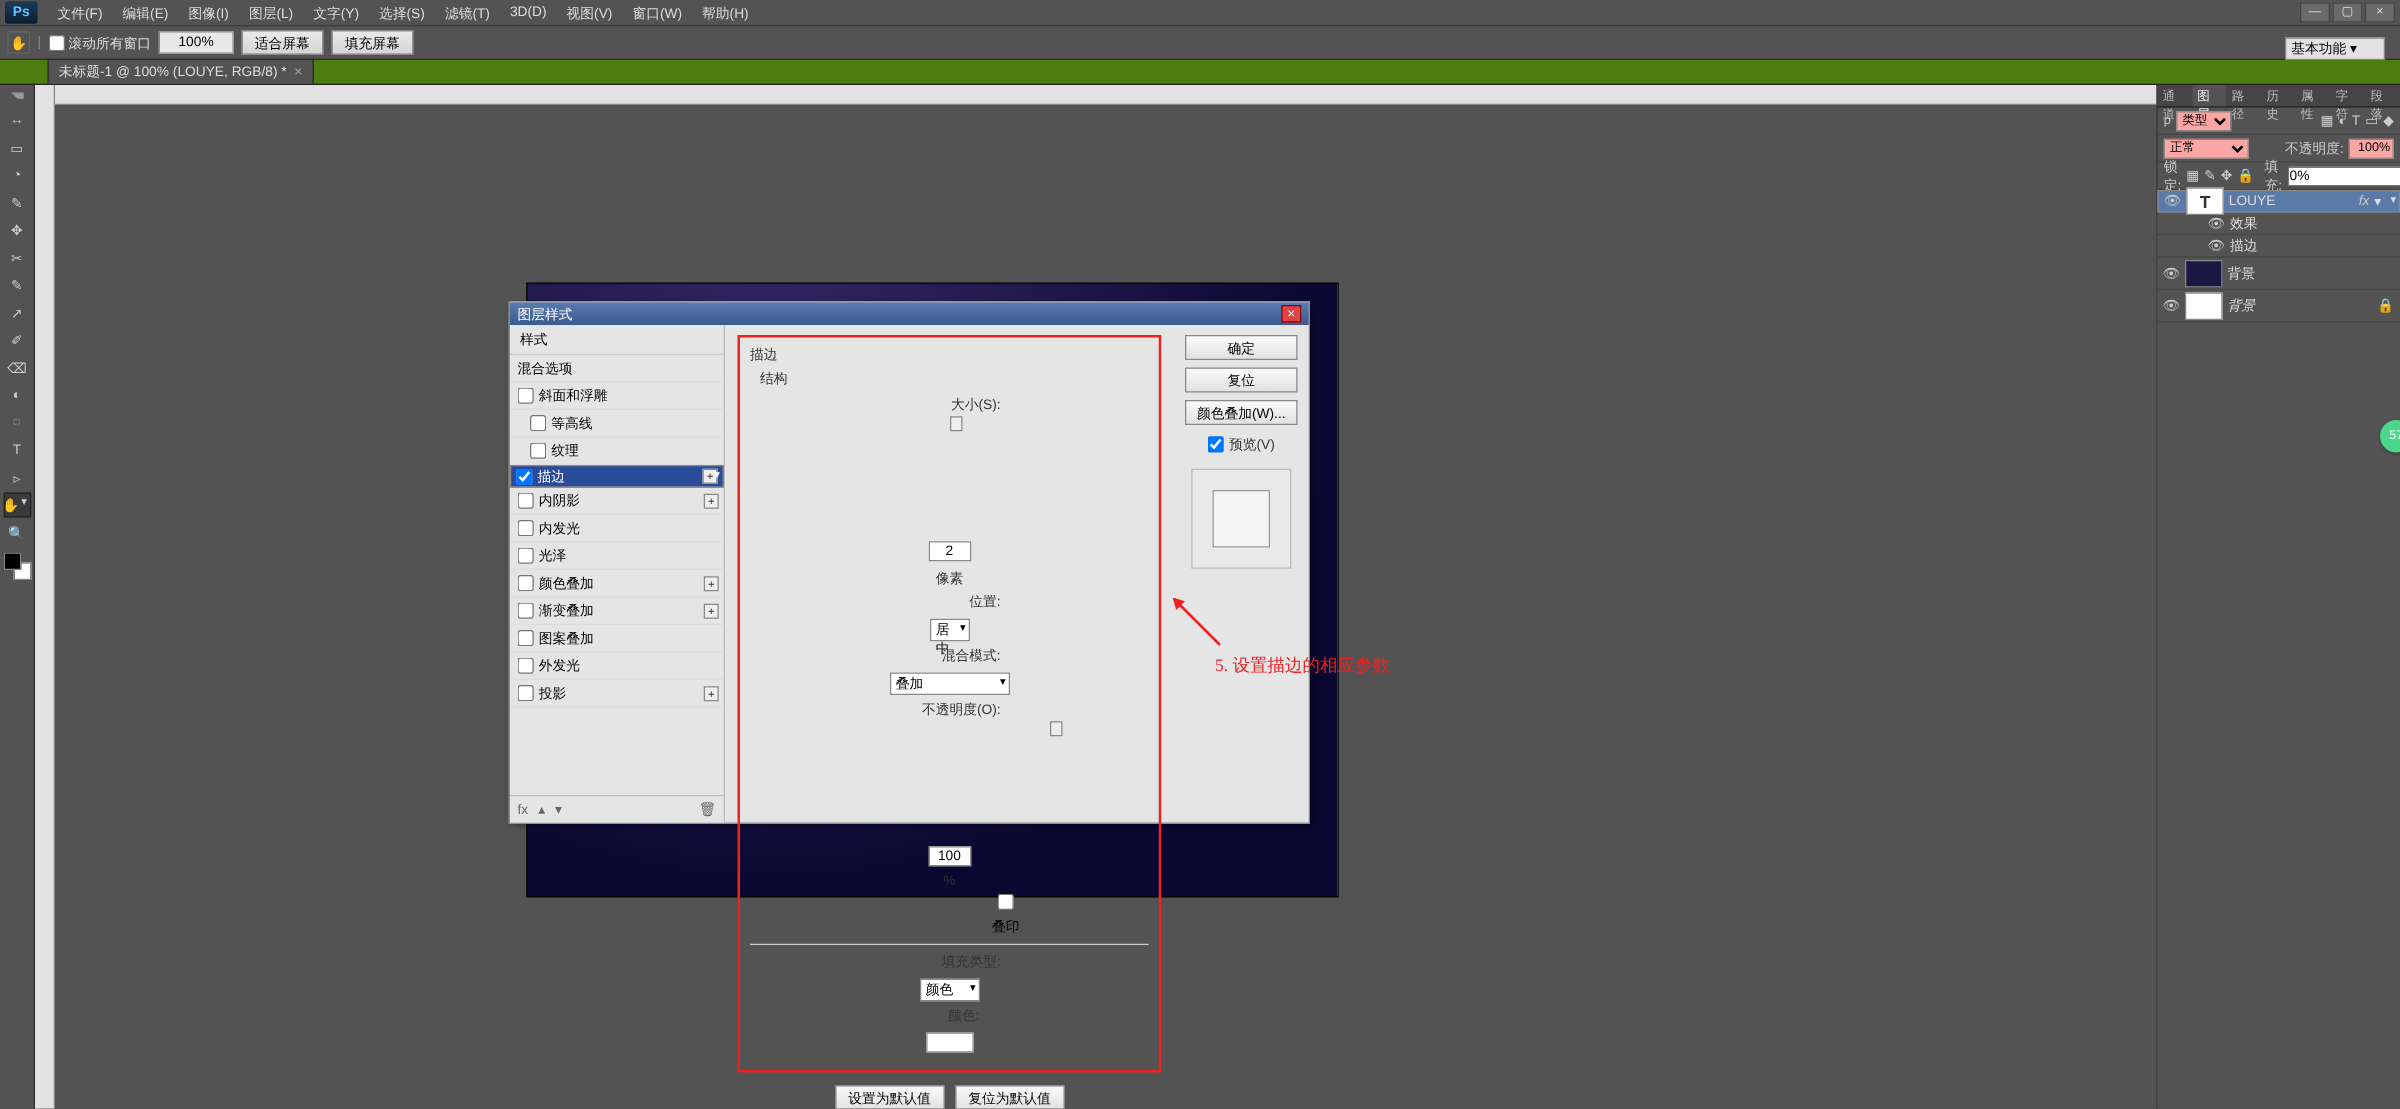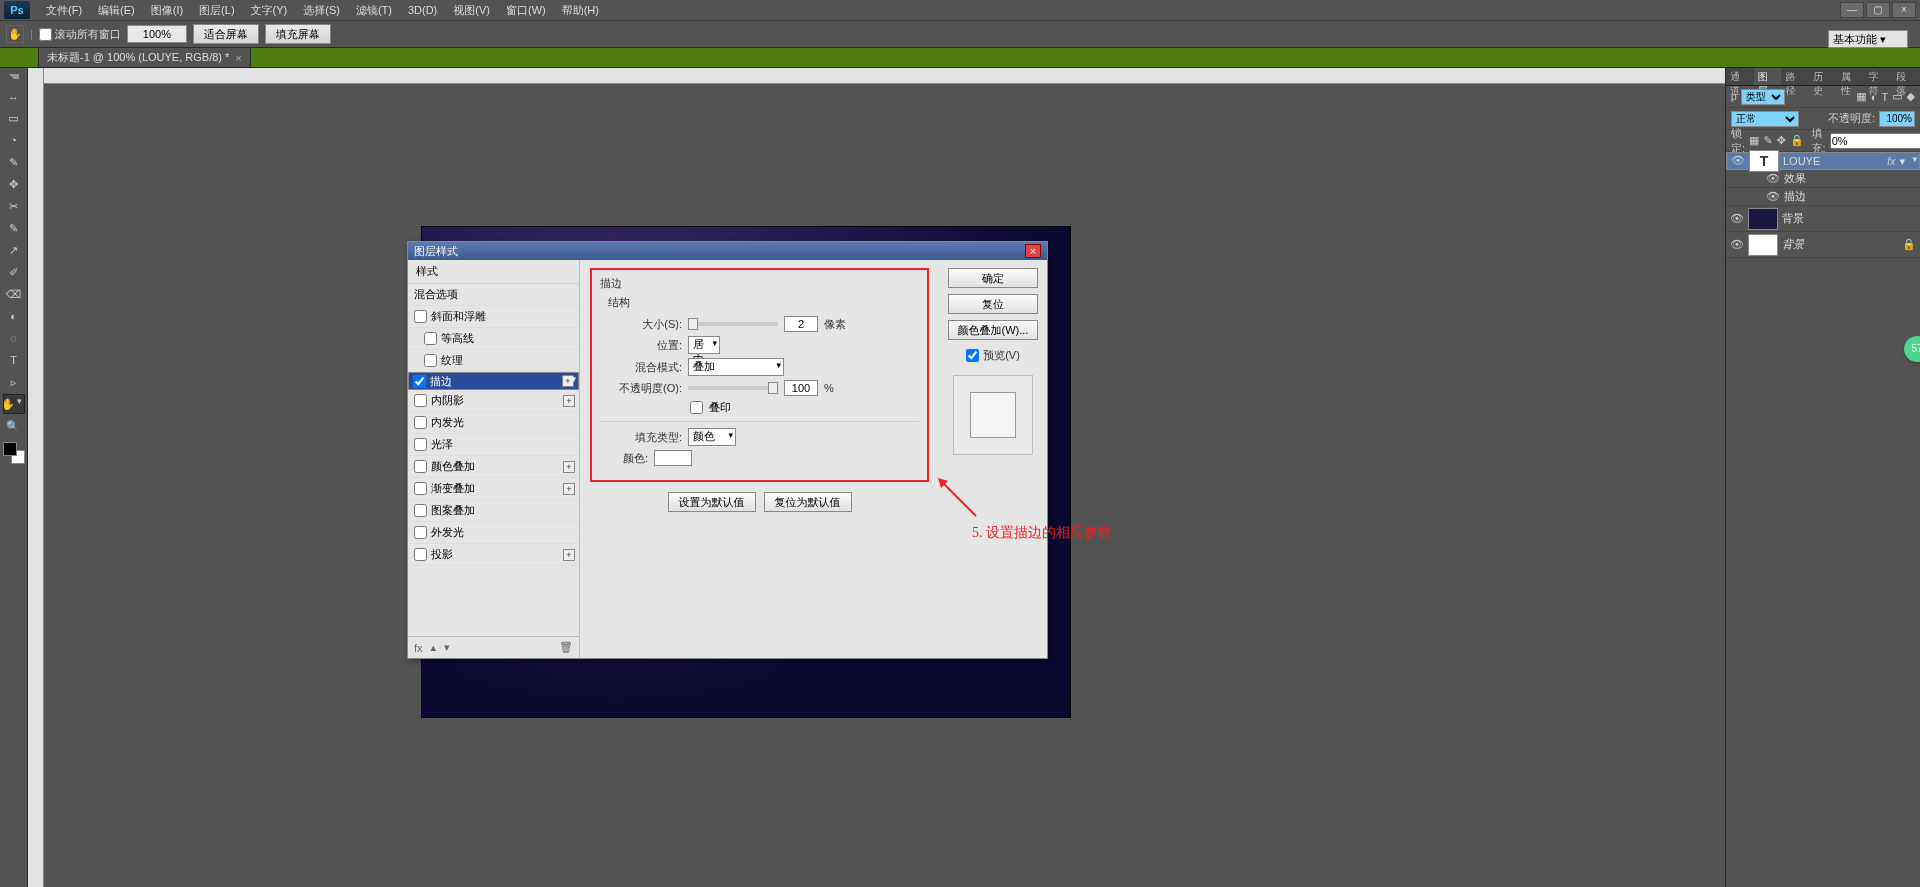--- a/index.html
+++ b/index.html
@@ -44,21 +44,21 @@
 .ruler-h { height: 16px; background: #e2e2e2; border-bottom: 1px solid #888; position: relative; font-size: 7px; color: #333; overflow: hidden; }
 .canvas-area { position: absolute; top: 16px; left: 0; right: 0; bottom: 0; background: #535353; }
 .doc-canvas { position: absolute; left: 378px; top: 143px; width: 648px; height: 490px; background: radial-gradient(ellipse at 30% 20%, #3a2a6a, #0a0830 70%); box-shadow: 0 0 0 1px #000; }
 
 
 .rpanel { width: 195px; background: #535353; border-left: 1px solid #2a2a2a; display: flex; flex-direction: column; }
 .rtabs { height: 18px; background: #454545; display: flex; border-bottom: 1px solid #222; }
 .rtabs span { padding: 2px 4px; color: #bbb; font-size: 10px; }
 .rtabs span.act { background: #535353; color: #eee; }
 .lctrl { padding: 3px 5px; color: #ccc; display: flex; align-items: center; gap: 4px; border-bottom: 1px solid #444; height: 22px; }
-.lctrl select, .lctrl input { background: #7dd3fc; border: 1px solid #888; height: 16px; font-size: 10px; }
+.lctrl select, .lctrl input { background: #fca5a5; border: 1px solid #888; height: 16px; font-size: 10px; }
 .lctrl .pct { width: 36px; text-align: right; padding-right: 2px; }
 .lock-row { padding: 3px 5px; color: #ccc; display: flex; align-items: center; gap: 4px; border-bottom: 1px solid #444; height: 22px; font-size: 10px; }
 .layer-list { flex: 1; background: #535353; }
 .lrow { display: flex; align-items: center; padding: 2px 4px; gap: 4px; border-bottom: 1px solid #454545; height: 26px; color: #ddd; }
 .lrow.sel { background: #5a7aa8; }
 .eye { width: 14px; height: 14px; display: inline-block; text-align: center; color: #ccc; }
 .thumb { width: 30px; height: 22px; border: 1px solid #888; background: #1a1842; }
 .thumb.T { background: #fff; color: #333; font-size: 14px; font-weight: bold; text-align: center; line-height: 20px; }
 .thumb.bg { background: #fff; }
 .fx { margin-left: auto; font-style: italic; color: #ccc; }
@@ -75,21 +75,21 @@
 .style-item { display: flex; align-items: center; padding: 3px 6px; gap: 4px; border-bottom: 1px solid #ddd; position: relative; }
 .style-item.sel { background: #2a4a9a; color: #fff; }
 .style-item .plus { position: absolute; right: 4px; width: 12px; height: 12px; border: 1px solid #888; text-align: center; line-height: 10px; font-size: 9px; background: #eee; color: #333; }
 .style-footer { margin-top: auto; height: 22px; border-top: 1px solid #bbb; display: flex; align-items: center; padding: 0 6px; gap: 8px; color: #666; }
 
 .settings-col { flex: 1; padding: 8px 10px; position: relative; }
 .fieldset { border: 1px solid #bbb; padding: 6px 8px 10px; margin-bottom: 6px; }
 .fieldset.redbox { border: 2px solid #e22; }
 .fs-caption { color: #333; margin-bottom: 4px; }
 .fs-sub { color: #333; padding-left: 8px; margin-bottom: 6px; }
-.frow { display: flex; align-items: center; gap: 6px; margin: 4px 0; }
+.frow { display: flex; align-items: center; gap: 6px; margin: 4px 0; flex-direction: column; }
 .flabel { width: 82px; text-align: right; color: #333; }
 .slider { flex: 0 0 90px; height: 4px; background: #ccc; position: relative; }
 .slider .knob { position: absolute; left: 0; top: -4px; width: 10px; height: 12px; background: #eee; border: 1px solid #888; }
 .num { width: 34px; height: 16px; border: 1px solid #888; text-align: center; background: #fff; }
 .unit { color: #333; }
 .sel { height: 18px; border: 1px solid #888; background: #fff; padding: 0 14px 0 4px; position: relative; }
 .sel::after { content: "▾"; position: absolute; right: 2px; top: 1px; font-size: 9px; }
 .color-swatch { width: 38px; height: 16px; border: 1px solid #888; background: #fff; }
 
 .btn-col { width: 108px; padding: 8px 6px; display: flex; flex-direction: column; gap: 6px; align-items: center; }

